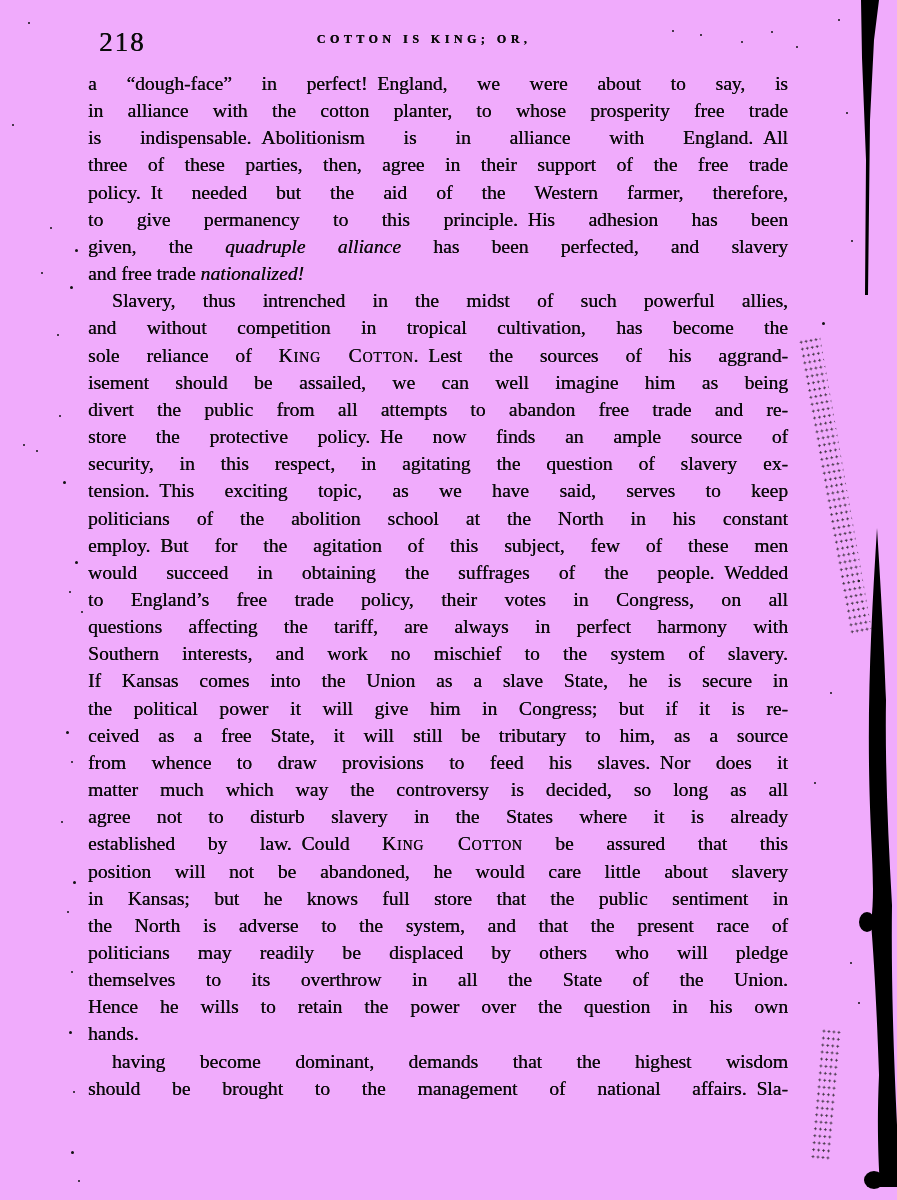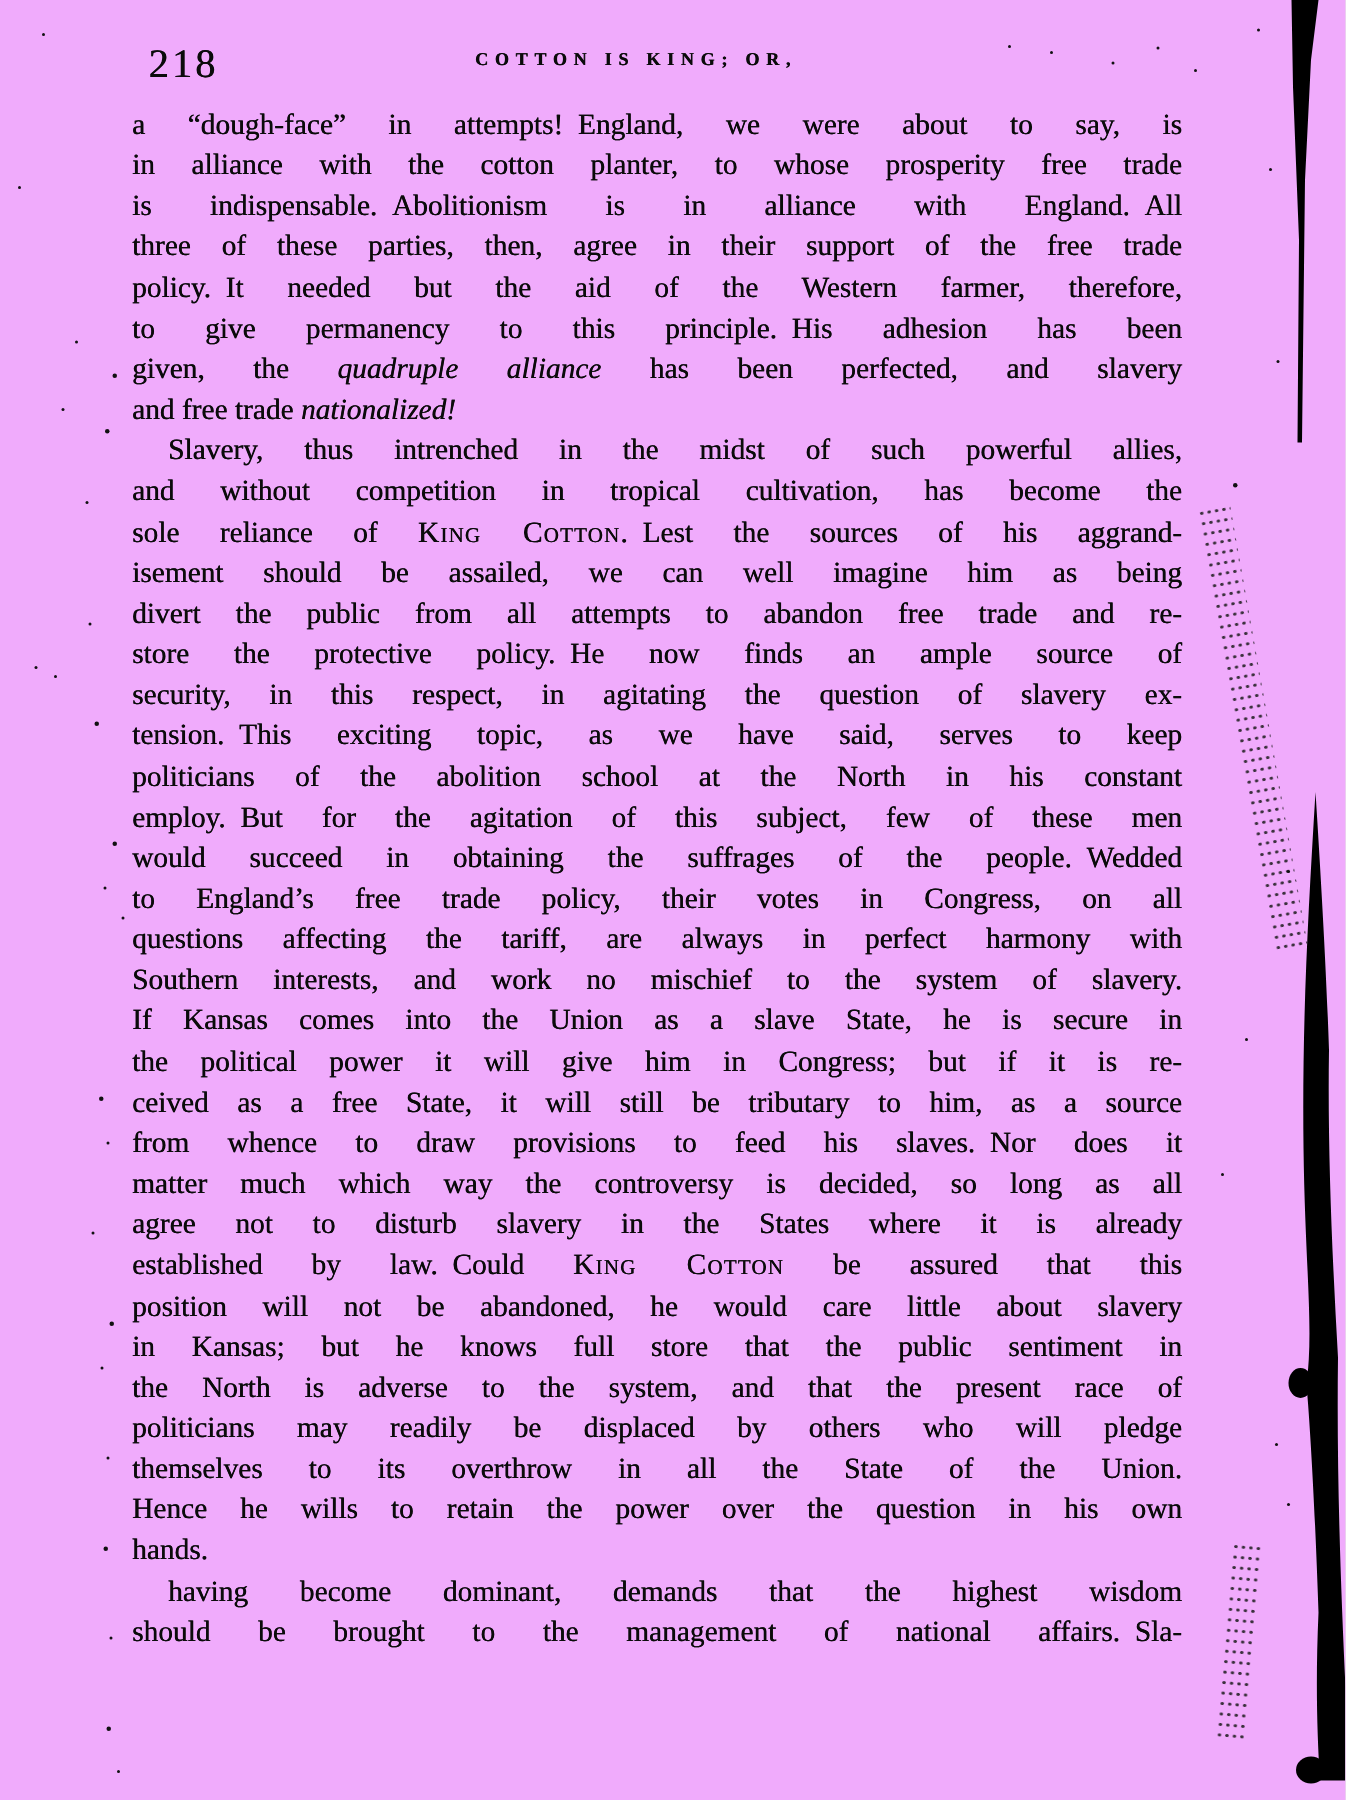--- a/index.html
+++ b/index.html
@@ -45,21 +45,21 @@
 
 <div class="page">
 
   <div class="header">
     <span class="page-number">218</span>
     <span class="running-head">COTTON IS KING; OR,</span>
   </div>
 
   <div class="text">
       <div class="para">
-        <div class="line">a “dough-face” in attempts! England, we were about to say, is</div>
+        <div class="line">a “dough-face” in perfect! England, we were about to say, is</div>
         <div class="line">in alliance with the cotton planter, to whose prosperity free trade</div>
         <div class="line">is indispensable. Abolitionism is in alliance with England. All</div>
         <div class="line">three of these parties, then, agree in their support of the free trade</div>
         <div class="line">policy. It needed but the aid of the Western farmer, therefore,</div>
         <div class="line">to give permanency to this principle. His adhesion has been</div>
         <div class="line">given, the <span class="i">quadruple alliance</span> has been perfected, and slavery</div>
         <div class="line end">and free trade <span class="i">nationalized!</span></div>
       </div>
       <div class="para indent">
         <div class="line">Slavery, thus intrenched in the midst of such powerful allies,</div>

